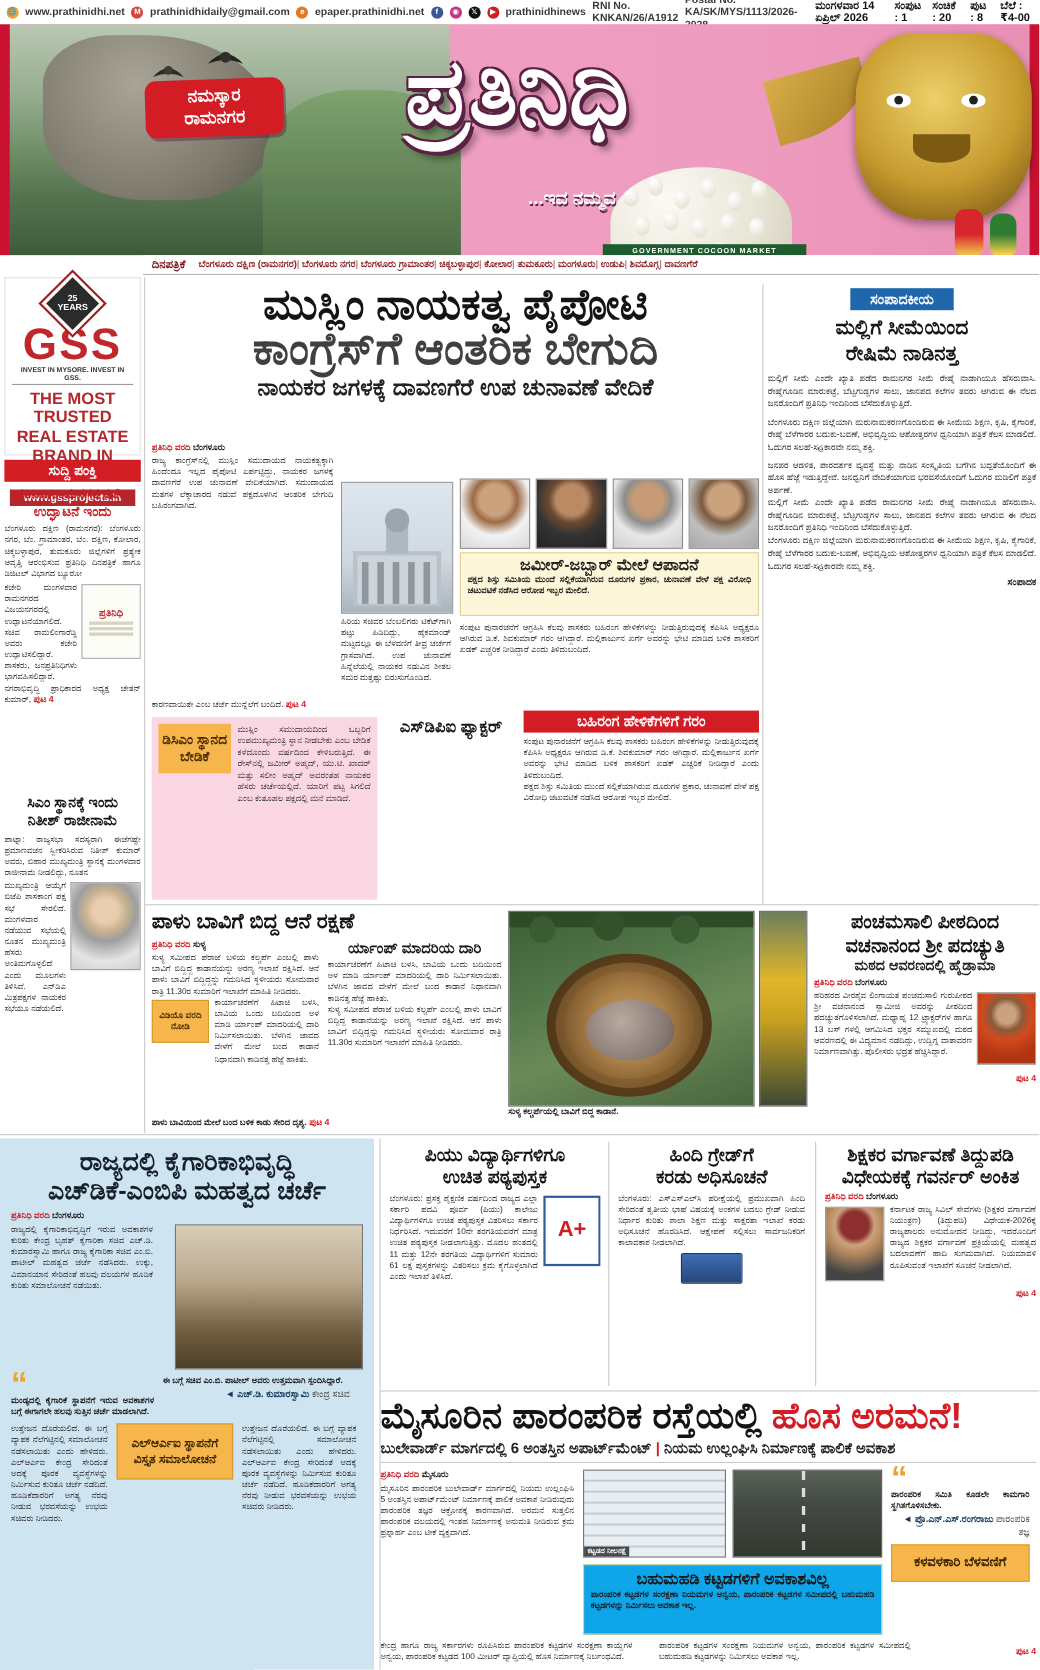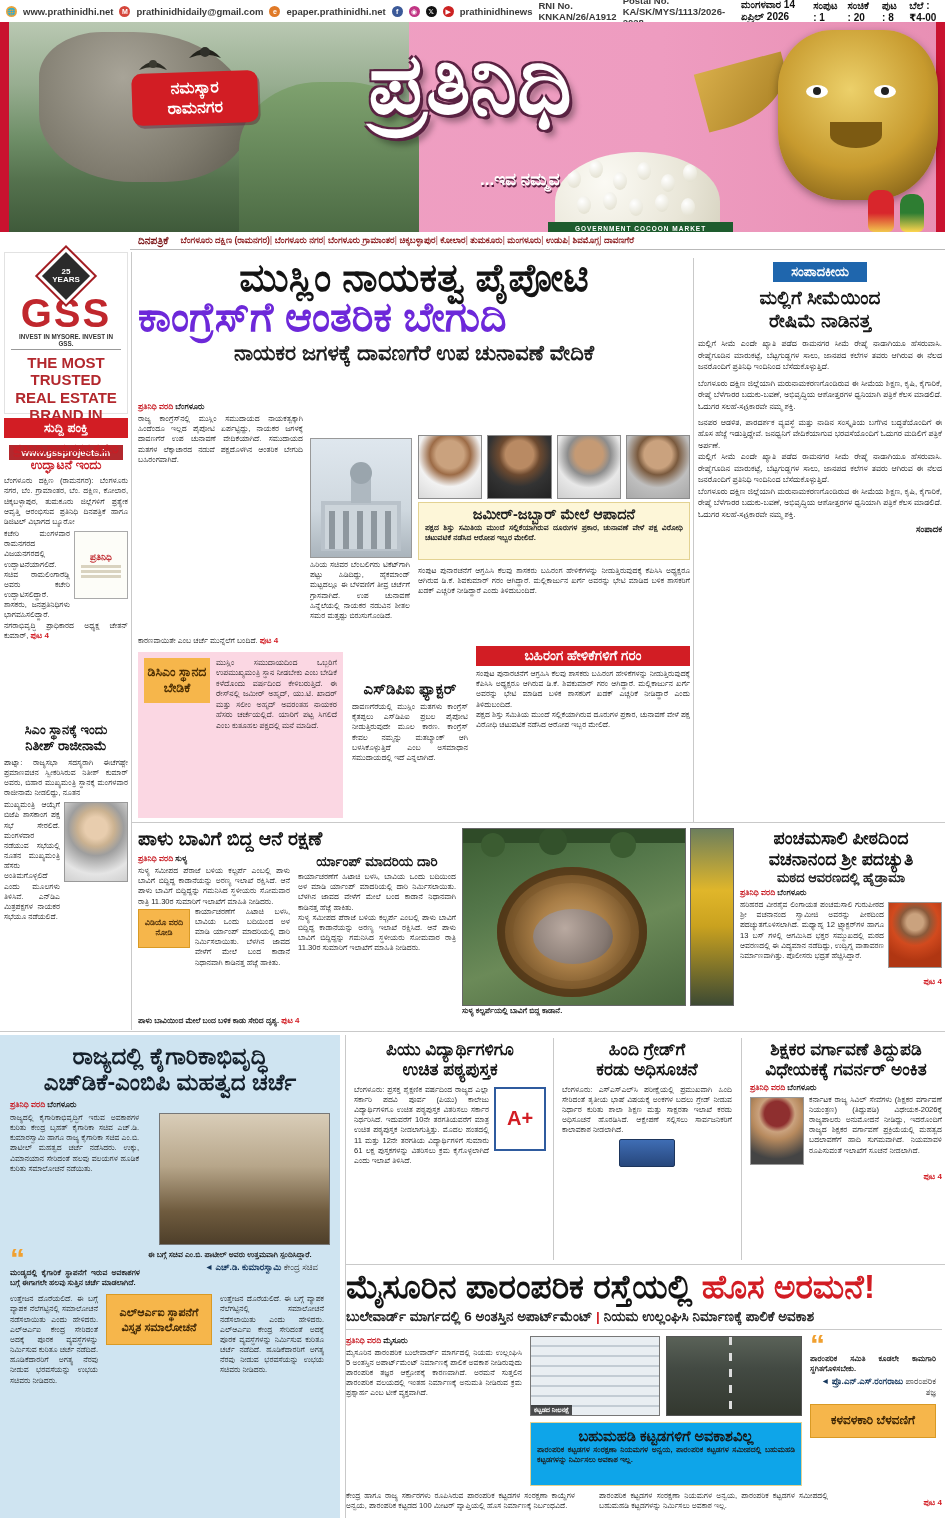--- a/index.html
+++ b/index.html
@@ -78,31 +78,31 @@
   .rail-hl2{color:#121212;font-weight:bold;font-size:13px;line-height:1.25;text-align:center;}
   .minipaper{float:right;width:52px;height:66px;border:1px solid #aaa;background:#fdfdf8;margin:2px 0 2px 4px;
      display:flex;align-items:center;justify-content:center;flex-direction:column;gap:2px;}
   .minipaper b{color:#c0272d;font-size:9px;}
   .minipaper i{display:block;width:40px;height:3px;background:#d9d3c0;}
   .nitish{float:right;width:62px;height:78px;margin:2px 0 0 4px;border:1px solid #999;
      background:radial-gradient(circle at 50% 32%,#e8cdae 18%,#cbb291 30%,#9e9e9e 45%,#e5e5e5 75%,#cfcfcf);}
 
   
   .lead-hl1{font-weight:bold;color:#141414;font-size:39px;line-height:1.0;text-align:center;}
-  .lead-hl2{font-weight:bold;color:#6d28d9;font-size:41px;line-height:1.0;text-align:left;}
+  .lead-hl2{font-weight:bold;color:#404040;font-size:41px;line-height:1.0;text-align:center;}
   .lead-hl3{font-weight:bold;color:#222;font-size:21px;text-align:center;}
   .soudha{background:linear-gradient(180deg,#dfe7ee 0%,#cfd8df 60%,#aab4bc 100%);border:1px solid #999;}
   .leaders{display:flex;gap:5px;}
   .leader{flex:1;height:62px;border:1px solid #8c8c8c;}
   .ybox{background:#fdf6d8;border:1px solid #e3d292;text-align:center;padding:3px 6px;box-sizing:border-box;}
   .ybox-t{font-weight:bold;font-size:14.5px;color:#1c1c1c;}
   .pinkbox{background:#fbd7e3;padding:6px;box-sizing:border-box;}
   .dcm-label{background:#f6b64b;font-weight:bold;font-size:12.5px;color:#4a2c00;width:62px;float:left;
      text-align:center;padding:6px 2px;margin:0 6px 2px 0;line-height:1.3;}
-  .sdpi-t{font-weight:bold;font-size:15px;text-align:center;color:#161616;margin-top:28px;}
+  .sdpi-t{font-weight:bold;font-size:15px;text-align:center;color:#161616;}
   .garam-t{background:#d21d24;color:#fff;font-weight:bold;font-size:13.5px;text-align:center;padding:2px 4px;}
 
   
   .ed-chip{background:#1f66ad;color:#fff;font-weight:bold;font-size:13px;text-align:center;
      padding:2px 18px;display:inline-block;}
   .ed-hl{font-weight:bold;font-size:18.5px;color:#161616;text-align:center;line-height:1.25;}
   .ed-body{font-size:7.9px;line-height:1.45;}
   .ed-sign{font-weight:bold;font-size:8.5px;text-align:right;color:#222;}
 
   
@@ -348,21 +348,20 @@
   <span class="page4">ಪುಟ 4</span>
 </div>
 
 <div class="abs pinkbox" style="left:138px;top:652px;width:205px;height:166px;">
   <div class="dcm-label">ಡಿಸಿಎಂ ಸ್ಥಾನದ ಬೇಡಿಕೆ</div>
   <div class="bodytxt" style="font-size:7.8px;">ಮುಸ್ಲಿಂ ಸಮುದಾಯದಿಂದ ಒಬ್ಬರಿಗೆ ಉಪಮುಖ್ಯಮಂತ್ರಿ ಸ್ಥಾನ ನೀಡಬೇಕು ಎಂಬ ಬೇಡಿಕೆ ಕಳೆದೊಂದು ವರ್ಷದಿಂದ ಕೇಳಿಬರುತ್ತಿದೆ. ಈ ರೇಸ್‌ನಲ್ಲಿ ಜಮೀರ್ ಅಹ್ಮದ್, ಯು.ಟಿ. ಖಾದರ್ ಮತ್ತು ಸಲೀಂ ಅಹ್ಮದ್ ಅವರಂತಹ ನಾಯಕರ ಹೆಸರು ಚರ್ಚೆಯಲ್ಲಿದೆ. ಯಾರಿಗೆ ಪಟ್ಟ ಸಿಗಲಿದೆ ಎಂಬ ಕುತೂಹಲ ಪಕ್ಷದಲ್ಲಿ ಮನೆ ಮಾಡಿದೆ.</div>
 </div>
 
 <div class="abs" style="left:352px;top:652px;width:116px;height:166px;">
   <div class="sdpi-t">ಎಸ್‌ಡಿಪಿಐ ಫ್ಯಾಕ್ಟರ್</div>
-  <div class="bodytxt" style="margin-top:4px;">ದಾವಣಗೆರೆಯಲ್ಲಿ ಮುಸ್ಲಿಂ ಮತಗಳು ಕಾಂಗ್ರೆಸ್ ಕೈತಪ್ಪಲು ಎಸ್‌ಡಿಪಿಐ ಪ್ರಬಲ ಪೈಪೋಟಿ ನೀಡುತ್ತಿರುವುದೇ ಮೂಲ ಕಾರಣ. ಕಾಂಗ್ರೆಸ್ ಕೇವಲ ನಮ್ಮನ್ನು ಮತಬ್ಯಾಂಕ್ ಆಗಿ ಬಳಸಿಕೊಳ್ಳುತ್ತಿದೆ ಎಂಬ ಅಸಮಾಧಾನ ಸಮುದಾಯದಲ್ಲಿ ಇದೆ ಎನ್ನಲಾಗಿದೆ.</div>
 </div>
 
 <div class="abs" style="left:476px;top:646px;width:214px;height:172px;">
   <div class="garam-t">ಬಹಿರಂಗ ಹೇಳಿಕೆಗಳಿಗೆ ಗರಂ</div>
   <div class="bodytxt" style="margin-top:3px;">ಸಂಪುಟ ಪುನಾರಚನೆಗೆ ಆಗ್ರಹಿಸಿ ಕೆಲವು ಶಾಸಕರು ಬಹಿರಂಗ ಹೇಳಿಕೆಗಳನ್ನು ನೀಡುತ್ತಿರುವುದಕ್ಕೆ ಕೆಪಿಸಿಸಿ ಅಧ್ಯಕ್ಷರೂ ಆಗಿರುವ ಡಿ.ಕೆ. ಶಿವಕುಮಾರ್ ಗರಂ ಆಗಿದ್ದಾರೆ. ಮಲ್ಲಿಕಾರ್ಜುನ ಖರ್ಗೆ ಅವರನ್ನು ಭೇಟಿ ಮಾಡಿದ ಬಳಿಕ ಶಾಸಕರಿಗೆ ಖಡಕ್ ಎಚ್ಚರಿಕೆ ನೀಡಿದ್ದಾರೆ ಎಂದು ತಿಳಿದುಬಂದಿದೆ.</div>
   <div class="bodytxt">ಪಕ್ಷದ ಶಿಸ್ತು ಸಮಿತಿಯ ಮುಂದೆ ಸಲ್ಲಿಕೆಯಾಗಿರುವ ದೂರುಗಳ ಪ್ರಕಾರ, ಚುನಾವಣೆ ವೇಳೆ ಪಕ್ಷ ವಿರೋಧಿ ಚಟುವಟಿಕೆ ನಡೆಸಿದ ಆರೋಪ ಇಬ್ಬರ ಮೇಲಿದೆ.</div>
 </div>
 
 <div class="abs" style="left:698px;top:262px;width:244px;height:556px;">
   <div style="text-align:center;"><span class="ed-chip">ಸಂಪಾದಕೀಯ</span></div>

